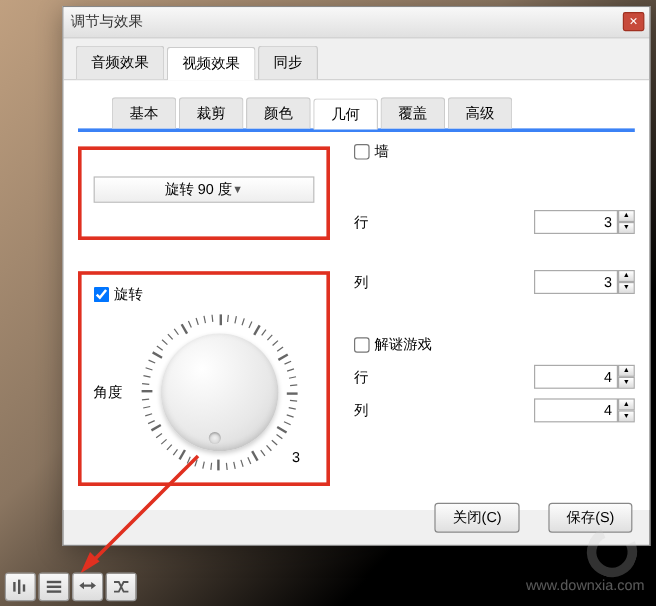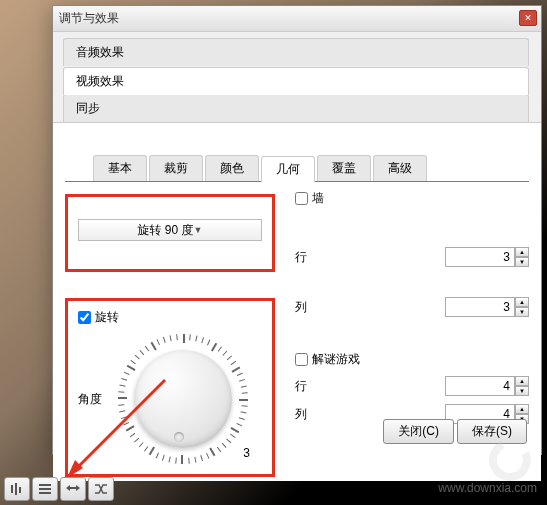--- a/index.html
+++ b/index.html
@@ -6,27 +6,27 @@
     body { width: 547px; height: 505px; background: linear-gradient(to bottom, #8a7560, #6a5a45); position: relative; overflow: hidden; }
     
     .desktop-bg { position: absolute; top: 0; left: 0; right: 0; bottom: 0; background: linear-gradient(135deg, #c0a080 0%, #8a7560 40%, #000 75%); }
     
     .window { position: absolute; top: 5px; left: 52px; width: 490px; height: 450px; background: #f0f0f0; border: 1px solid #888; box-shadow: 0 4px 20px rgba(0,0,0,0.3); }
     
     .titlebar { height: 26px; background: linear-gradient(to bottom, #f8f8f8, #e0e0e0); border-bottom: 1px solid #ccc; display: flex; align-items: center; padding: 0 6px; position: relative; }
     .titlebar-text { color: #333; }
     .close-btn { position: absolute; right: 4px; top: 4px; width: 18px; height: 16px; background: #c74a3b; border: 1px solid #a03020; border-radius: 2px; color: #fff; display: flex; align-items: center; justify-content: center; font-size: 9px; cursor: pointer; }
     
-    .main-tabs { display: flex; padding: 6px 10px 0 10px; border-bottom: 1px solid #ccc; background: #f0f0f0; flex-direction: column; }
+    .main-tabs { display: flex; padding: 6px 10px 0 10px; border-bottom: 1px solid #ccc; background: #f0f0f0; }
     .main-tab { padding: 5px 12px; border: 1px solid #ccc; border-bottom: none; background: #e8e8e8; margin-right: 2px; cursor: pointer; border-radius: 3px 3px 0 0; }
     .main-tab.active { background: #fff; position: relative; top: 1px; }
     
     .content { padding: 10px 12px; background: #fff; height: calc(100% - 90px); }
     
-    .sub-tabs { display: flex; border-bottom: 1px solid #3b82f6; margin-top: 22px; padding-left: 28px; }
+    .sub-tabs { display: flex; border-bottom: 3px solid #3b82f6; margin-top: 4px; padding-left: 28px; }
     .sub-tab { padding: 4px 14px; border: 1px solid #ccc; border-bottom: none; background: #e8e8e8; margin-right: 2px; cursor: pointer; border-radius: 3px 3px 0 0; }
     .sub-tab.active { background: #fff; position: relative; top: 1px; }
     
     .panel { display: flex; padding-top: 8px; gap: 20px; }
     .left-col { width: 210px; }
     .right-col { flex: 1; }
     
     .chk-row { display: flex; align-items: center; gap: 4px; margin-bottom: 6px; }
     .chk-row input[type=checkbox] { width: 13px; height: 13px; }
     
@@ -47,21 +47,21 @@
     .dial-ticks { position: absolute; inset: 0; }
     .dial-val { position: absolute; right: -2px; bottom: 4px; }
     
     .field-row { display: flex; align-items: center; gap: 8px; margin-bottom: 30px; margin-top: 8px; }
     .field-row label { width: 30px; }
     .spinner { display: flex; align-items: center; margin-left: auto; }
     .spinner input { width: 70px; height: 20px; border: 1px solid #aaa; text-align: right; padding-right: 4px; }
     .spin-btns { display: flex; flex-direction: column; }
     .spin-btns div { width: 14px; height: 10px; border: 1px solid #aaa; background: linear-gradient(#fff,#ddd); font-size: 6px; text-align: center; line-height: 8px; cursor: pointer; }
     
-    .footer { position: absolute; bottom: 10px; right: 14px; display: flex; gap: 3px; }
+    .footer { position: absolute; bottom: 10px; right: 14px; display: flex; gap: 24px; }
     .btn { padding: 3px 14px; border: 1px solid #888; background: linear-gradient(#fcfcfc,#e0e0e0); border-radius: 3px; cursor: pointer; }
     
     .bottom-toolbar { position: absolute; bottom: 4px; left: 4px; display: flex; gap: 2px; }
     .tb-btn { width: 26px; height: 24px; border: 1px solid #999; background: linear-gradient(#f8f8f8,#ddd); border-radius: 3px; display: flex; align-items: center; justify-content: center; cursor: pointer; font-size: 11px; color: #444; }
     
     .arrow-annotation { position: absolute; top: 370px; left: 65px; pointer-events: none; }
     
     .watermark { position: absolute; right: 10px; bottom: 10px; color: rgba(255,255,255,0.35); font-size: 14px; text-align: right; pointer-events: none; }
     .watermark .wm-circle { width: 42px; height: 42px; border: 8px solid rgba(200,200,200,0.25); border-radius: 50%; border-top-color: transparent; transform: rotate(20deg); display: inline-block; vertical-align: middle; margin-right: 6px; }
     

